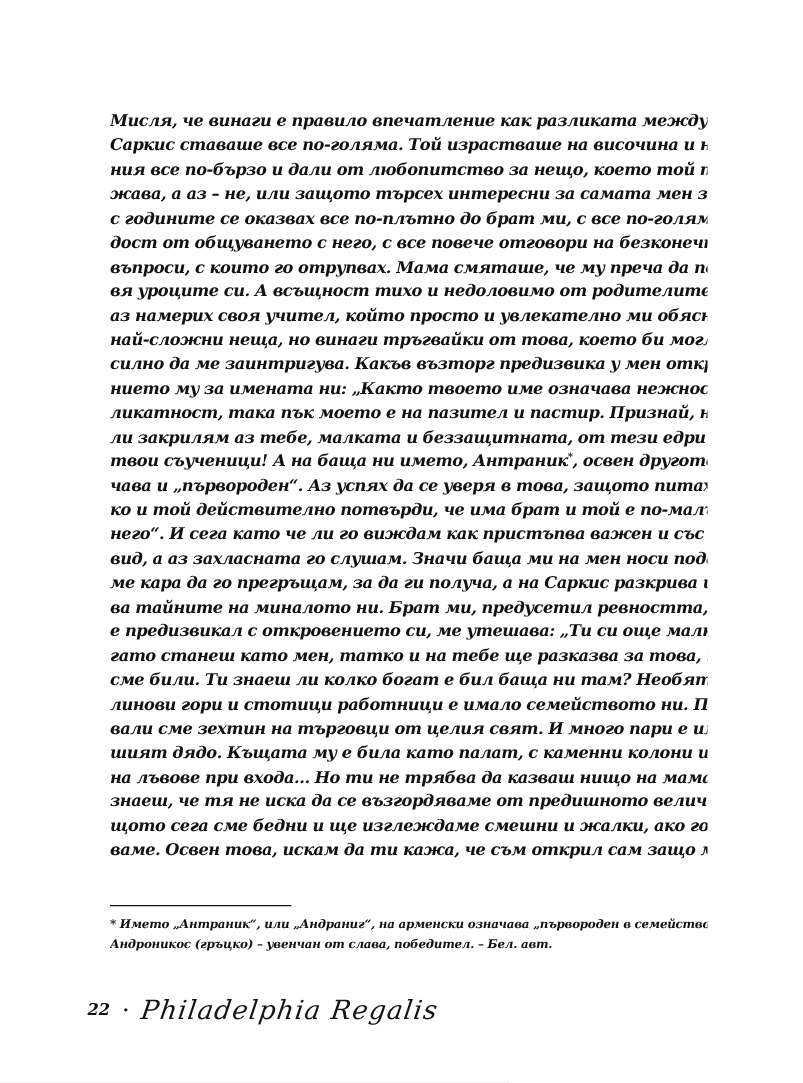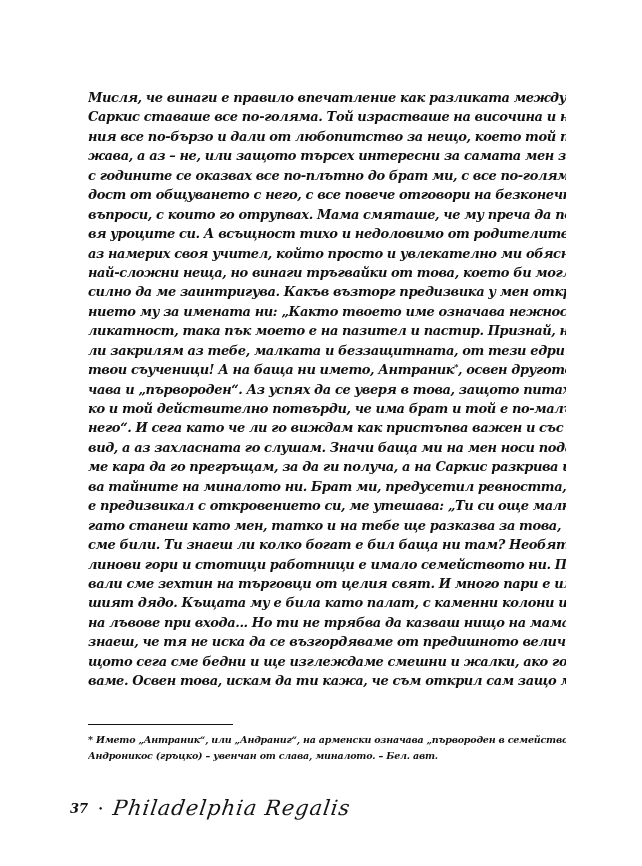--- a/index.html
+++ b/index.html
@@ -92,22 +92,22 @@
       <div class="line">на лъвове при входа... Но ти не трябва да казваш нищо на мама. Нали</div>
       <div class="line">знаеш, че тя не иска да се възгордяваме от предишното величие, за-</div>
       <div class="line">щото сега сме бедни и ще изглеждаме смешни и жалки, ако го изтък-</div>
       <div class="line">ваме. Освен това, искам да ти кажа, че съм открил сам защо мама е</div>
     </div>
 
   <div class="footnote-rule"></div>
 
   <div class="footnote">
       <div class="fn-line justified">* Името „Антраник“, или „Андраниг“, на арменски означава „първороден в семейството“; от</div>
-      <div class="fn-line">Андроникос (гръцко) – увенчан от слава, миналото. – Бел. авт.</div>
+      <div class="fn-line">Андроникос (гръцко) – увенчан от слава, победител. – Бел. авт.</div>
     </div>
 
   <div class="footer">
-    <span class="page-num">37</span>
+    <span class="page-num">22</span>
     <span class="sep">•</span>
     <span class="running-title">Philadelphia Regalis</span>
   </div>
 
 </div>
 
 </body></html>

